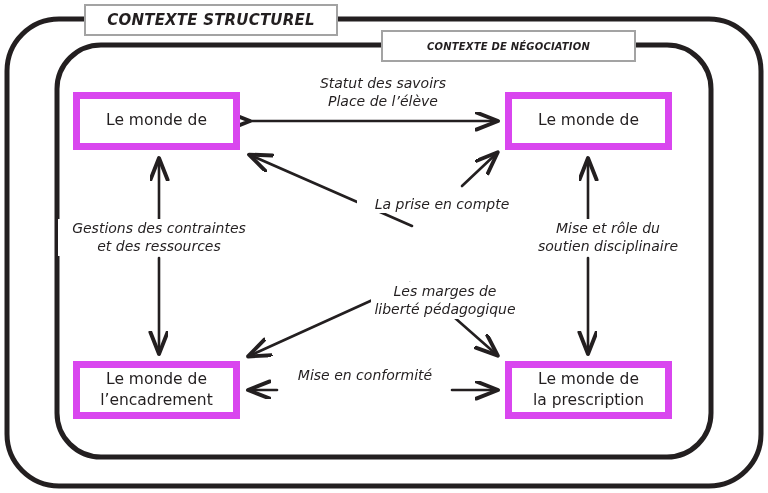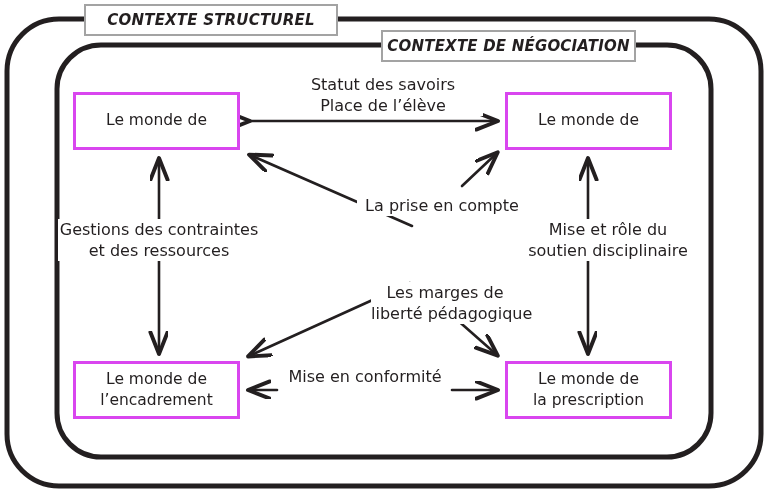--- a/index.html
+++ b/index.html
@@ -40,27 +40,27 @@
     letter-spacing: 0.2px;
     white-space: nowrap;
   }
   #chip-structurel {
     left: 84px; top: 4px; width: 254px; height: 32px;
   }
   #chip-structurel span { font-size: 15px; }
   #chip-negociation {
     left: 381px; top: 30px; width: 255px; height: 32px;
   }
-  #chip-negociation span { font-size: 15px; }
+  #chip-negociation span { font-size: 10px; }
 
   
   .world-box {
     position: absolute;
     background: #ffffff;
-    border: 3px solid #d946ef;
+    border: 7px solid #d946ef;
     box-sizing: border-box;
     display: flex;
     flex-direction: column;
     align-items: center;
     justify-content: center;
     z-index: 5;
   }
   .world-box .line {
     font-size: 15.5px;
     color: #231f20;
@@ -69,21 +69,22 @@
   }
   #box-accompagnement { left: 73px;  top: 92px;  width: 167px; height: 58px; }
   #box-enseignement   { left: 505px; top: 92px;  width: 167px; height: 58px; }
   #box-encadrement    { left: 73px;  top: 361px; width: 167px; height: 58px; }
   #box-prescription   { left: 505px; top: 361px; width: 167px; height: 58px; }
 
   
   .edge-label {
     position: absolute;
     text-align: center;
-    font-size: 16px;
+    font-style: italic;
+    font-size: 14px;
     line-height: 1.32;
     color: #231f20;
     background: #ffffff;
     z-index: 4;
     white-space: nowrap;
   }
   #lbl-top        { left: 283px; top: 74px;  width: 200px; }
   #lbl-left       { left: 58px;  top: 219px; width: 202px; }
   #lbl-right      { left: 516px; top: 219px; width: 184px; }
   #lbl-bottom     { left: 281px; top: 366px; width: 168px; }

